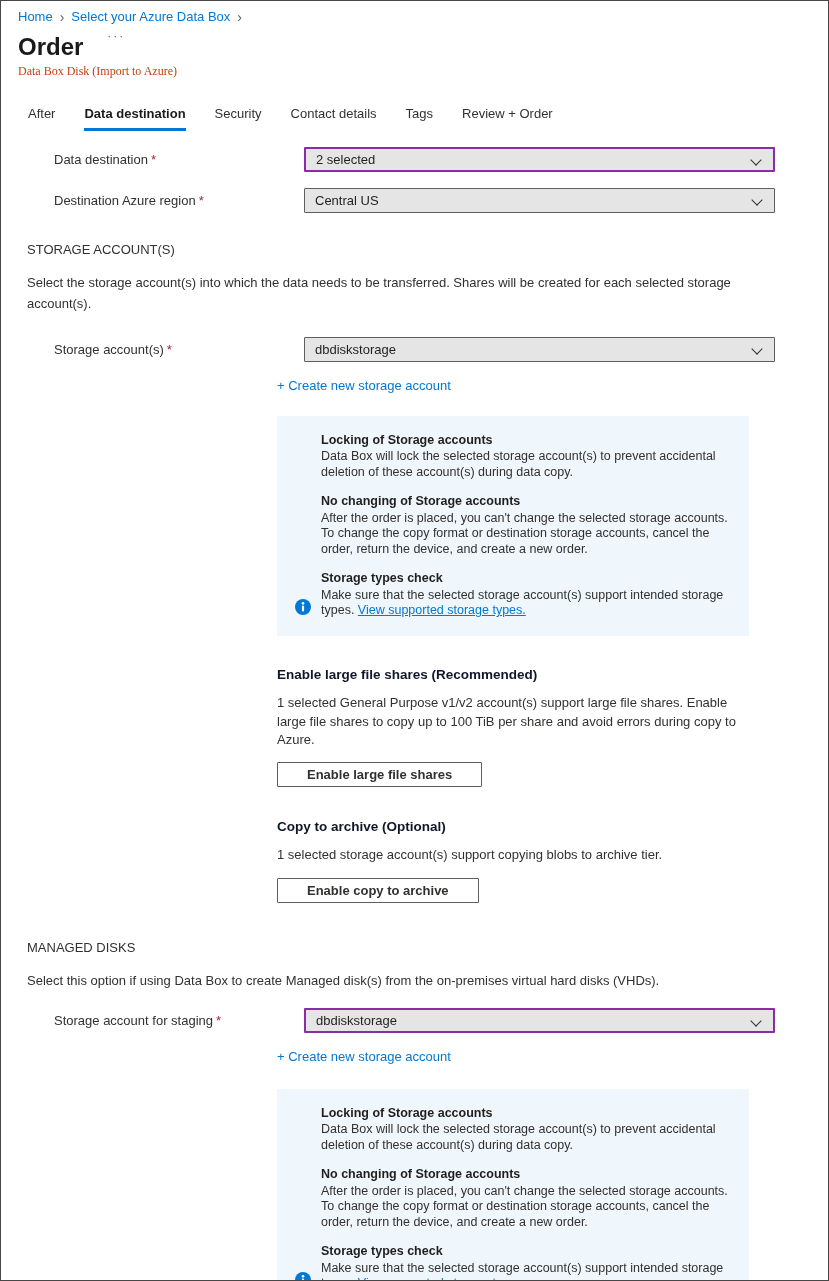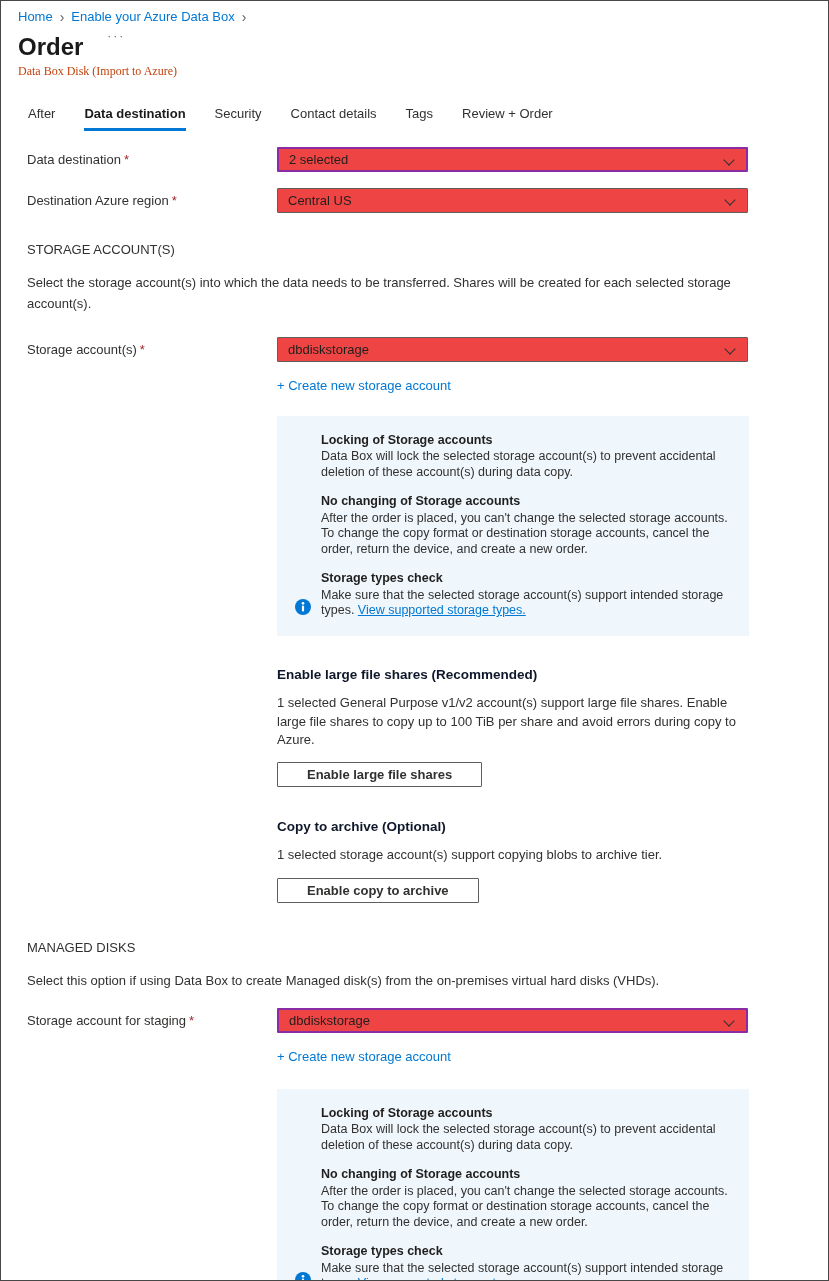--- a/index.html
+++ b/index.html
@@ -25,26 +25,26 @@
   .more-dots { color: #605e5c; font-size: 12px; letter-spacing: 2px; margin-top: -4px; cursor: pointer; }
   .subtitle { margin: 3px 17px 0; font-size: 12px; color: #c2410c; font-family: Liberation Serif, serif; }
 
   
   .tabs { margin: 27px 0 0 27px; display: flex; gap: 29px; font-size: 13px; }
   .tab { padding-bottom: 7px; color: #323130; cursor: pointer; }
   .tab.active { font-weight: 700; color: #1a1a1a; border-bottom: 3px solid #0078d4; }
 
   
   .form { margin: 0 26px; }
-  .frow { display: flex; margin-top: 16px; }
+  .frow { display: flex; margin-top: 16px; justify-content: center; }
   .flabel { width: 250px; font-size: 13px; padding-top: 5px; color: #323130; }
   .req { color: #a4262c; margin-left: 3px; }
 
   .control {
-    width: 471px; height: 25px; background: #ef4444;
+    width: 471px; height: 25px; background: #e5e5e5;
     border: 1px solid #605e5c; border-radius: 1px;
     display: flex; align-items: center;
     padding: 0 26px 0 10px; font-size: 13px; color: #201f1e;
     position: relative; cursor: pointer;
   }
   .control.focus { border: 2px solid #8a2da5; }
   .chev {
     position: absolute; right: 13px; top: 7px;
     width: 8px; height: 8px;
     border-right: 1.4px solid #323130; border-bottom: 1.4px solid #323130;
@@ -85,21 +85,21 @@
   .mt-cta { margin-top: 32px; }
 </style>
 </head>
 <body>
 
 <div class="page">
 
   <nav class="breadcrumb">
     <a>Home</a>
     <span class="crumb-sep">›</span>
-    <a>Enable your Azure Data Box</a>
+    <a>Select your Azure Data Box</a>
     <span class="crumb-sep">›</span>
   </nav>
 
   <div class="title-row">
     <h1>Order</h1>
     <span class="more-dots">···</span>
   </div>
   <div class="subtitle">Data Box Disk (Import to Azure)</div>
 
   <div class="tabs">

